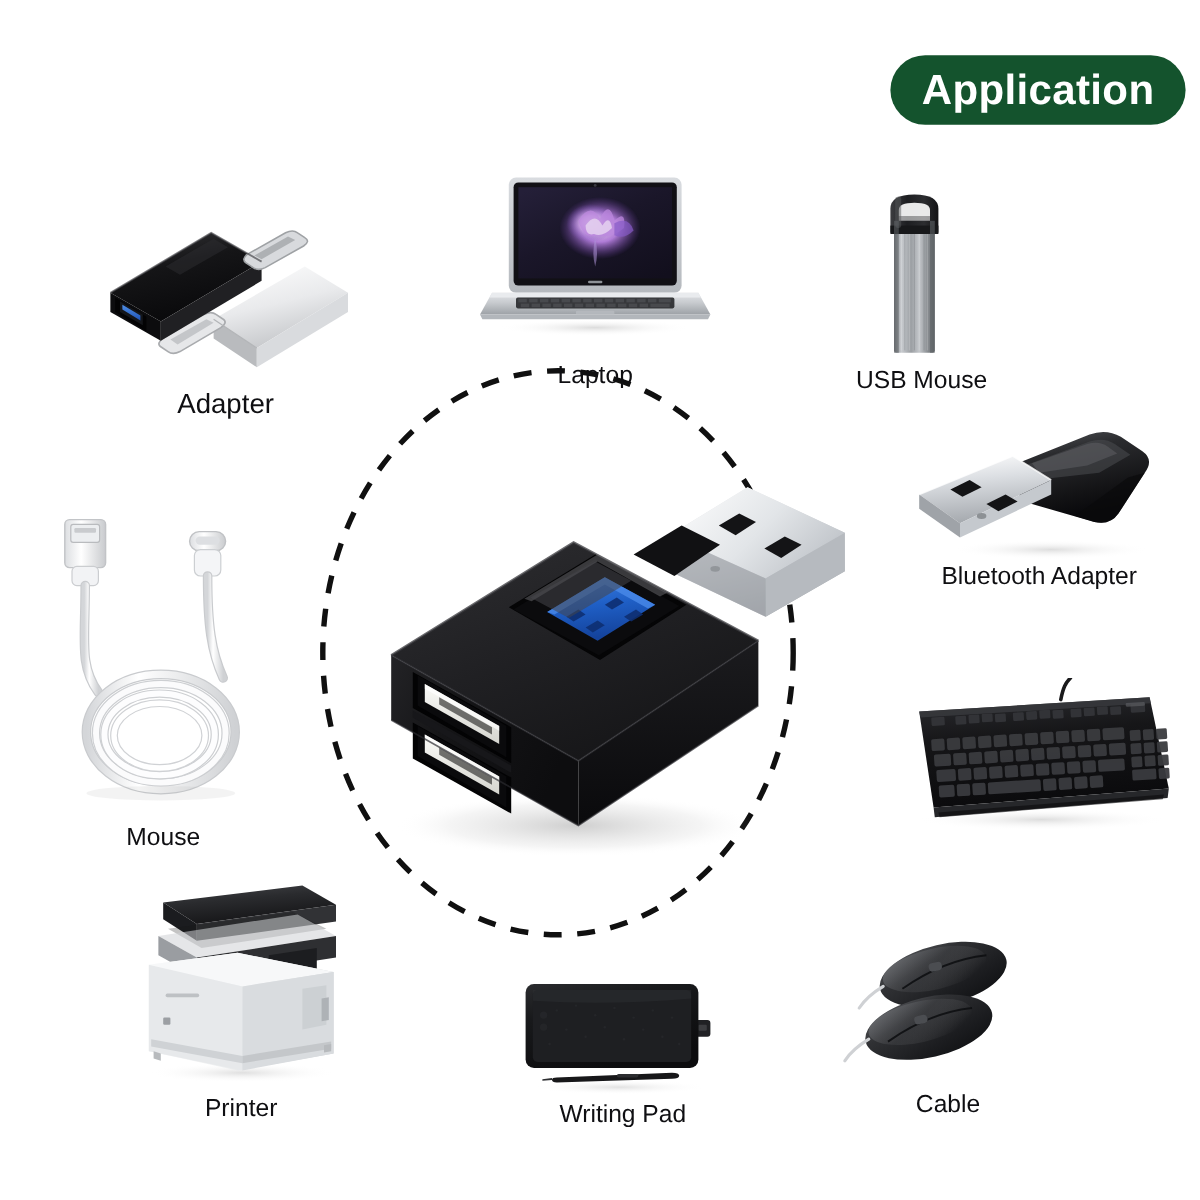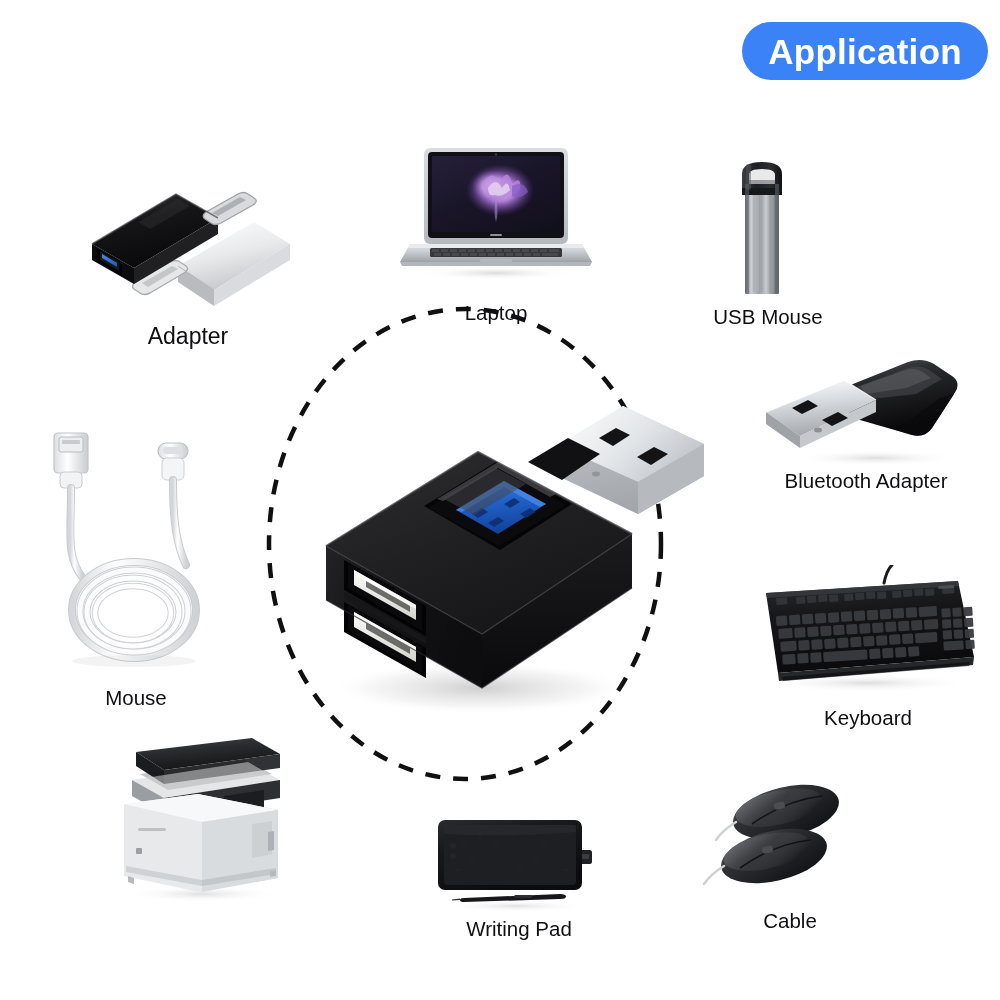--- a/index.html
+++ b/index.html
@@ -99,21 +99,21 @@
     top: 388px;
     width: 410px;
     height: 330px;
   }
 </style>
 </head>
 <body>
 
 <div id="stage" style="background: rgb(255, 255, 255);">
 
-  <div class="badge" id="badge-el" style="background: #3b82f6;">
+  <div class="badge" id="badge-el" style="background: #14532d; margin-top: 24px;">
     <span class="badge-text" style="color: rgb(255, 255, 255);">Application</span>
   </div>
 
   <svg class="dashed-circle" viewBox="0 0 400 478">
     <ellipse cx="200" cy="239" rx="196" ry="235" fill="none" stroke="#101010" stroke-width="4.5" stroke-dasharray="15 13" stroke-linecap="butt"></ellipse>
   </svg>
 
   <svg id="hub" viewBox="0 0 410 330">
     <defs>
       <linearGradient id="hubTop" x1="0" y1="0" x2="0.6" y2="1">
@@ -648,21 +648,20 @@
           <rect x="190" y="65" width="9" height="9" rx="1.2"></rect>
           <rect x="201" y="65" width="9" height="9" rx="1.2"></rect>
           <rect x="212" y="65" width="9" height="9" rx="1.2"></rect>
           <rect x="190" y="76" width="20" height="9" rx="1.2"></rect>
           <rect x="212" y="76" width="9" height="9" rx="1.2"></rect>
         </g>
 
         <rect x="186" y="21" width="16" height="3" rx="1" fill="#5a5b5f" opacity="0.7" transform="rotate(-3.6 186 21)"></rect>
       </svg>
     </div>
-    <div class="item-label">Keyboard</div>
   </div>
 
   <div class="item" id="item-printer">
     <div class="item-art">
       <svg class="art-svg" viewBox="0 0 198 175">
         <defs>
           <linearGradient id="prWhite" x1="0" y1="0" x2="1" y2="0.2">
             <stop offset="0%" stop-color="#fdfdfd"></stop>
             <stop offset="55%" stop-color="#eef0f1"></stop>
             <stop offset="100%" stop-color="#d4d7da"></stop>
@@ -717,20 +716,21 @@
           <path d="M100,152 L174,140 L174,146 L100,158 Z" fill="#c4c7ca"></path>
 
           <path d="M150,96 L170,93 L170,126 L150,130 Z" fill="#ccd0d3"></path>
           <path d="M166,104 L172,103 L172,122 L166,123 Z" fill="#aeb2b6"></path>
         </g>
 
         <path d="M26,148 L32,150 L32,156 L26,154 Z" fill="#b7babd"></path>
         <path d="M168,143 L174,142 L174,148 L168,149 Z" fill="#b7babd"></path>
       </svg>
     </div>
+    <div class="item-label">Printer</div>
   </div>
 
   <div class="item" id="item-writingpad">
     <div class="item-art">
       <svg class="art-svg" viewBox="0 0 182 100">
         <defs>
           <linearGradient id="padBody" x1="0" y1="0" x2="0.5" y2="1">
             <stop offset="0%" stop-color="#2a2b2e"></stop>
             <stop offset="35%" stop-color="#18191b"></stop>
             <stop offset="100%" stop-color="#0c0c0e"></stop>

